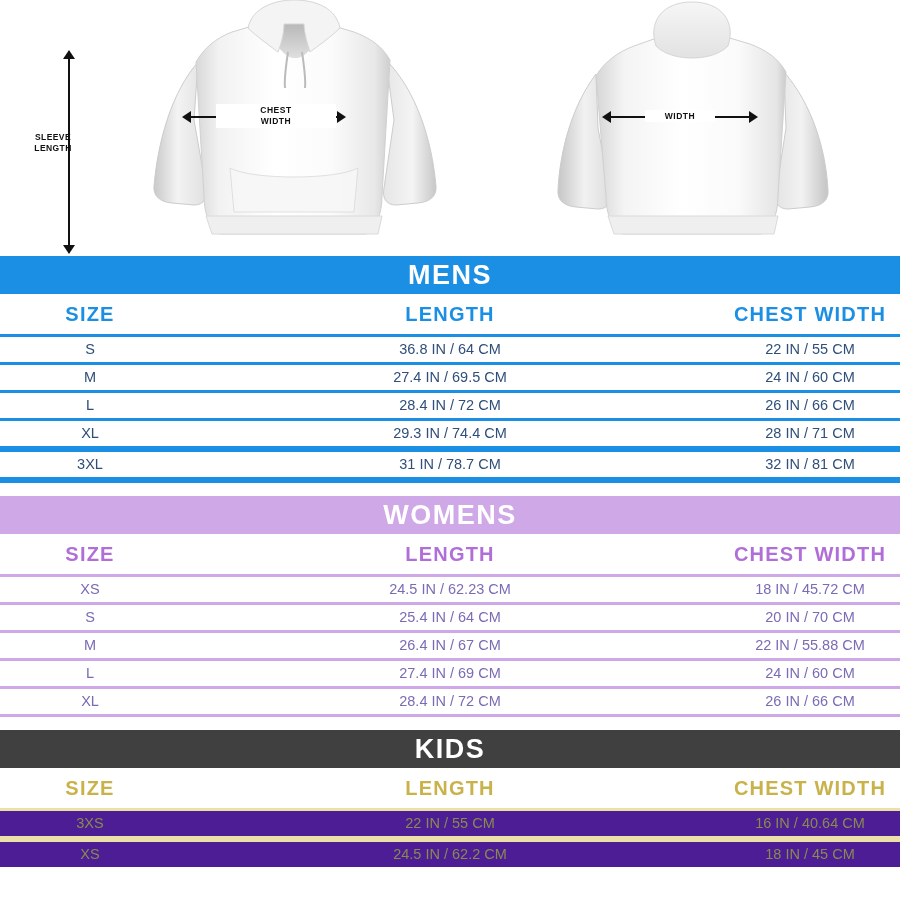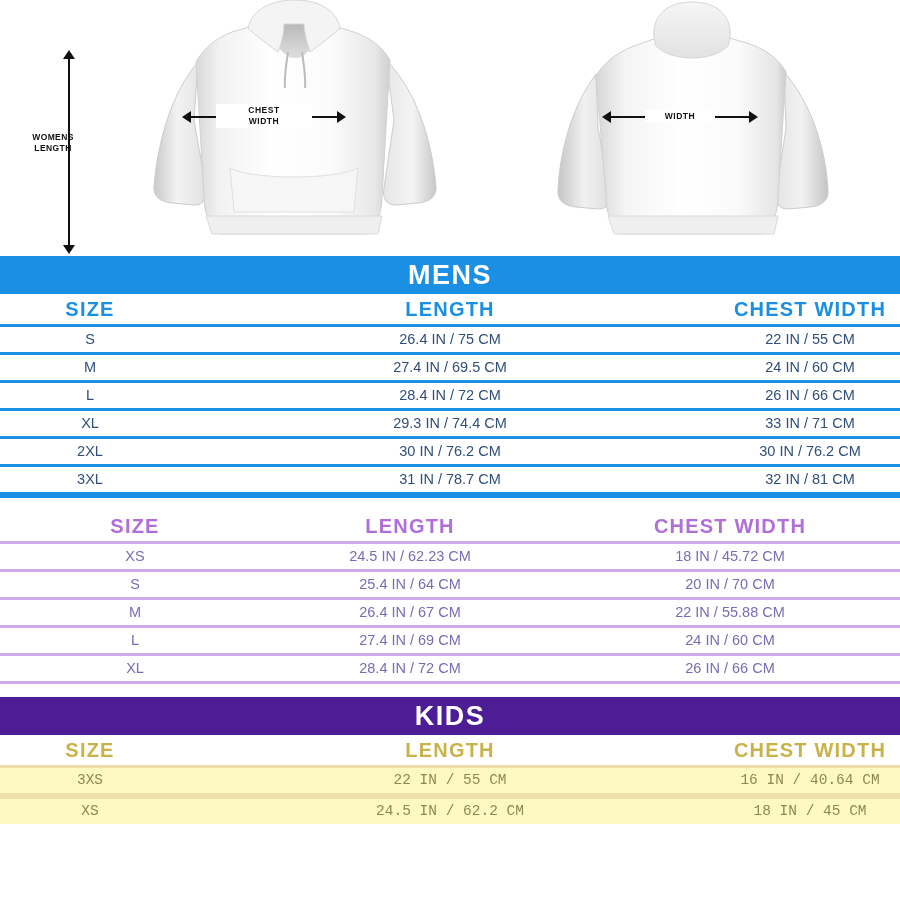--- a/index.html
+++ b/index.html
@@ -97,21 +97,21 @@
     left: 216px;
     top: 104px;
     width: 96px;
     text-align: center;
     font-size: 8.5px;
     font-weight: bold;
     letter-spacing: 0.5px;
     line-height: 11px;
     color: #111;
     background: #fff;
-    padding: 1px 0;
+    padding: 1px 12px;
   }
 
   
   .width-arrow {
     position: absolute;
     left: 610px;
     top: 116px;
     width: 140px;
     height: 2px;
     background: #111;
@@ -168,21 +168,21 @@
     letter-spacing: 1.5px;
     color: #ffffff;
     height: 38px;
     line-height: 38px;
   }
   .head-row td {
     text-align: center;
     font-size: 20px;
     font-weight: bold;
     letter-spacing: 1.2px;
-    height: 30px;
+    height: 40px;
     line-height: 30px;
   }
   .data-row td {
     text-align: center;
     font-size: 14.5px;
     height: 25px;
     line-height: 25px;
   }
   .col-size   { width: 270px; }
   .col-length { width: 270px; }
@@ -196,23 +196,23 @@
   .mens .hsep td { background: #1a8fe3; height: 3px; padding: 0; font-size: 0; line-height: 0; }
 
   
   .womens .title-row td { background: #cfa8e8; }
   .womens .head-row td  { color: #b06fd8; background: #ffffff; }
   .womens .data-row td  { color: #7b6bb5; background: #ffffff; }
   .womens .vsep { background: #cfa8e8; width: 5px; }
   .womens .hsep td { background: #cfa8e8; height: 3px; padding: 0; font-size: 0; line-height: 0; }
 
   
-  .kids .title-row td { background: #4c1d95; color: #ffffff; }
+  .kids .title-row td { background: #404040; color: #ffffff; }
   .kids .head-row td  { color: #c9b24a; background: #ffffff; }
-  .kids .data-row td  { color: #8a8a50; background: #fef9c3; font-family: Liberation Mono, monospace; }
+  .kids .data-row td  { color: #8a8a50; background: #4c1d95; }
   .kids .vsep { background: #ecdfa8; width: 5px; }
   .kids .hsep td { background: #ecdfa8; height: 3px; padding: 0; font-size: 0; line-height: 0; }
 
   .gap { height: 13px; background: #ffffff; }
 </style>
 </head>
 <body>
 
 <div class="page">
 
@@ -293,21 +293,21 @@
       <path d="M254,72 C282,104 296,150 298,190 C299,200 292,206 280,207 L258,209 C248,209 244,202 246,192 L256,128 Z" fill="url(#gbsleeveR)" stroke="#cccccc" stroke-width="1"></path>
 
       <path d="M104,46 C88,52 74,62 66,76 L76,196 C76,214 82,228 92,234 L232,234 C242,228 248,214 248,196 L256,72 C248,58 236,50 220,44 L186,34 L138,34 Z" fill="url(#gback)" stroke="#d0d0d0" stroke-width="1"></path>
 
       <path d="M126,46 C118,22 132,2 162,2 C192,2 206,22 198,46 C188,56 172,58 162,58 C152,58 136,56 126,46 Z" fill="url(#ghoodback)" stroke="#d6d6d6" stroke-width="1"></path>
 
       <path d="M78,216 L248,216 L244,234 L84,234 Z" fill="#efefef" stroke="#dadada" stroke-width="1"></path>
     </svg>
 
     <div class="sleeve-arrow"></div>
-    <div class="sleeve-label"><span>WOMENS</span><br><span>LENGTH</span></div>
+    <div class="sleeve-label"><span>SLEEVE</span><br><span>LENGTH</span></div>
 
     <div class="chest-arrow"></div>
     <div class="chest-label"><span>CHEST</span><br><span>WIDTH</span></div>
 
     <div class="width-arrow"></div>
     <div class="width-label">WIDTH</div>
   </div>
 
   <table class="sizetable mens">
     <tbody>
@@ -321,21 +321,21 @@
       <td class="vsep"></td>
       <td class="col-chest">CHEST WIDTH</td>
     </tr>
     <tr class="hsep">
           <td colspan="5"></td>
         </tr>
 
     <tr class="data-row">
       <td>S</td>
       <td class="vsep"></td>
-      <td>26.4 IN / 75 CM</td>
+      <td>36.8 IN / 64 CM</td>
       <td class="vsep"></td>
       <td>22 IN / 55 CM</td>
     </tr>
     <tr class="hsep">
           <td colspan="5"></td>
         </tr>
 
     <tr class="data-row">
       <td>M</td>
       <td class="vsep"></td>
@@ -356,33 +356,26 @@
     </tr>
     <tr class="hsep">
           <td colspan="5"></td>
         </tr>
 
     <tr class="data-row">
       <td>XL</td>
       <td class="vsep"></td>
       <td>29.3 IN / 74.4 CM</td>
       <td class="vsep"></td>
-      <td>33 IN / 71 CM</td>
-    </tr>
-    <tr class="hsep">
-          <td colspan="5"></td>
-        </tr>
-
-    <tr class="data-row">
-      <td>2XL</td>
-      <td class="vsep"></td>
-      <td>30 IN / 76.2 CM</td>
-      <td class="vsep"></td>
-      <td>30 IN / 76.2 CM</td>
-    </tr>
+      <td>28 IN / 71 CM</td>
+    </tr>
+    <tr class="hsep">
+          <td colspan="5"></td>
+        </tr>
+
     <tr class="hsep">
           <td colspan="5"></td>
         </tr>
 
     <tr class="data-row">
       <td>3XL</td>
       <td class="vsep"></td>
       <td>31 IN / 78.7 CM</td>
       <td class="vsep"></td>
       <td>32 IN / 81 CM</td>
@@ -394,20 +387,23 @@
     <tr class="hsep">
           <td colspan="5"></td>
         </tr>
   </tbody>
     </table>
 
   <div class="gap"></div>
 
   <table class="sizetable womens">
     <tbody>
+        <tr class="title-row">
+      <td colspan="5">WOMENS</td>
+    </tr>
     <tr class="head-row">
       <td class="col-size">SIZE</td>
       <td class="vsep"></td>
       <td class="col-length">LENGTH</td>
       <td class="vsep"></td>
       <td class="col-chest">CHEST WIDTH</td>
     </tr>
     <tr class="hsep">
           <td colspan="5"></td>
         </tr>

